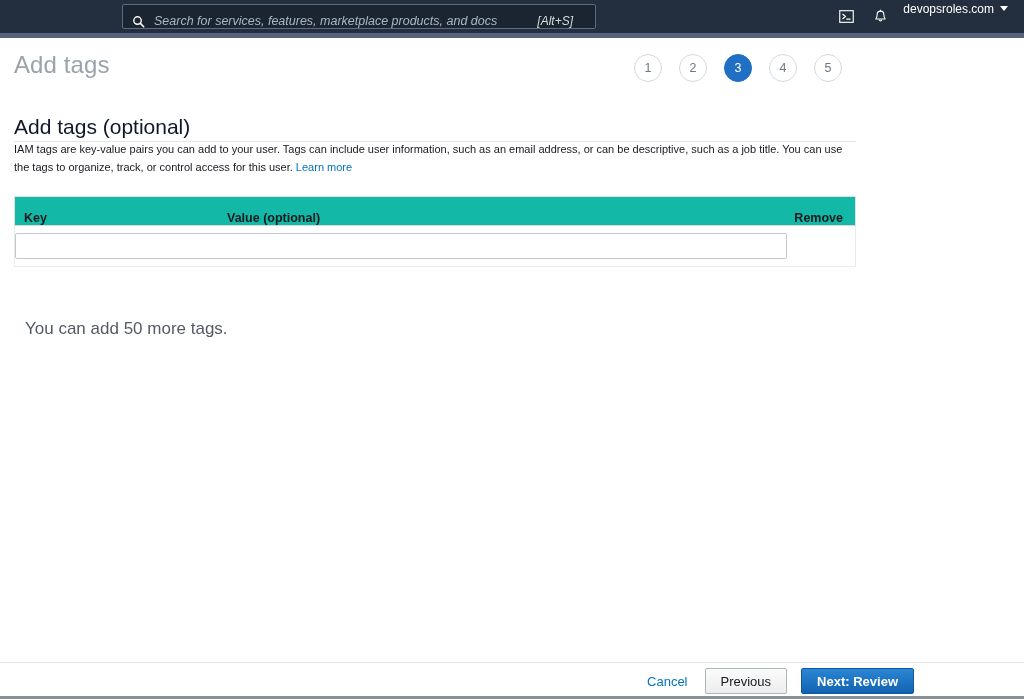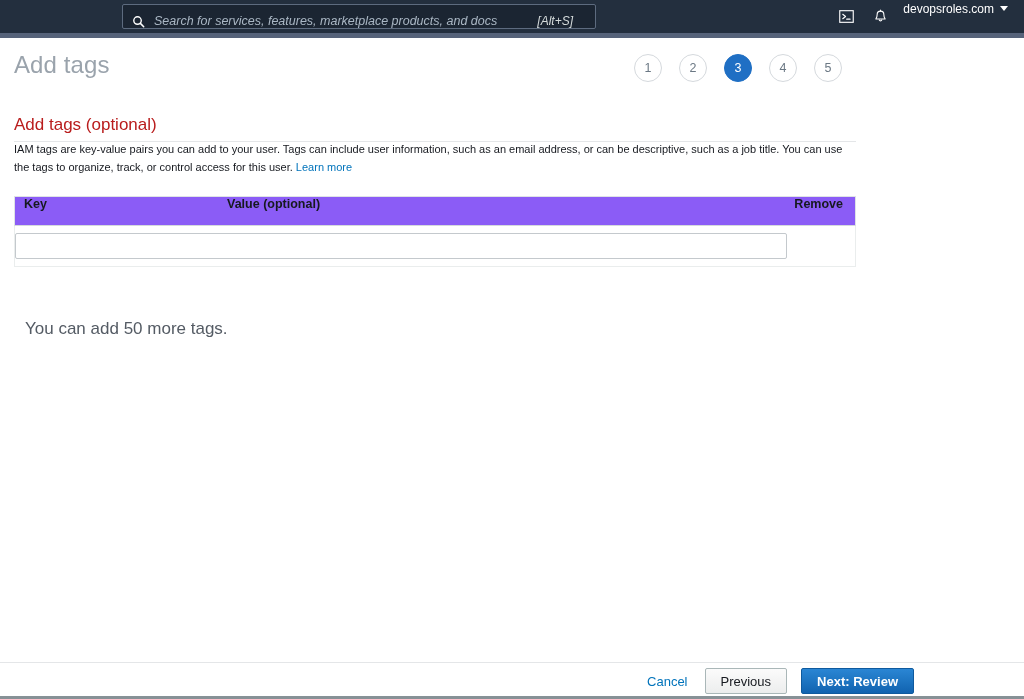--- a/index.html
+++ b/index.html
@@ -156,23 +156,23 @@
   .step.active {
     background: #1f6fc4;
     border-color: #1f6fc4;
     color: #ffffff;
   }
 
   .section-heading {
     position: absolute;
     left: 14px;
     top: 77px;
-    font-size: 17px;
+    font-size: 21px;
     font-weight: 400;
-    color: #b91c1c;
+    color: #0f172a;
   }
   .heading-rule {
     position: absolute;
     left: 14px;
     top: 103px;
     width: 842px;
     height: 1px;
     background: #e4e6e8;
   }
 
@@ -193,23 +193,23 @@
 
   
   .tags-table {
     position: absolute;
     left: 14px;
     top: 158px;
     width: 842px;
   }
   .tbl-head {
     display: flex;
-    align-items: flex-start;
+    align-items: flex-end;
     height: 30px;
-    background: #8b5cf6;
+    background: #14b8a6;
     border: 1px solid #dfe3e6;
     border-bottom: 1px solid #d5d9dd;
     box-sizing: border-box;
   }
   .th {
     font-size: 12.5px;
     font-weight: bold;
     color: #16191f;
   }
   .th-key { width: 212px; padding-left: 9px; box-sizing: border-box; }

